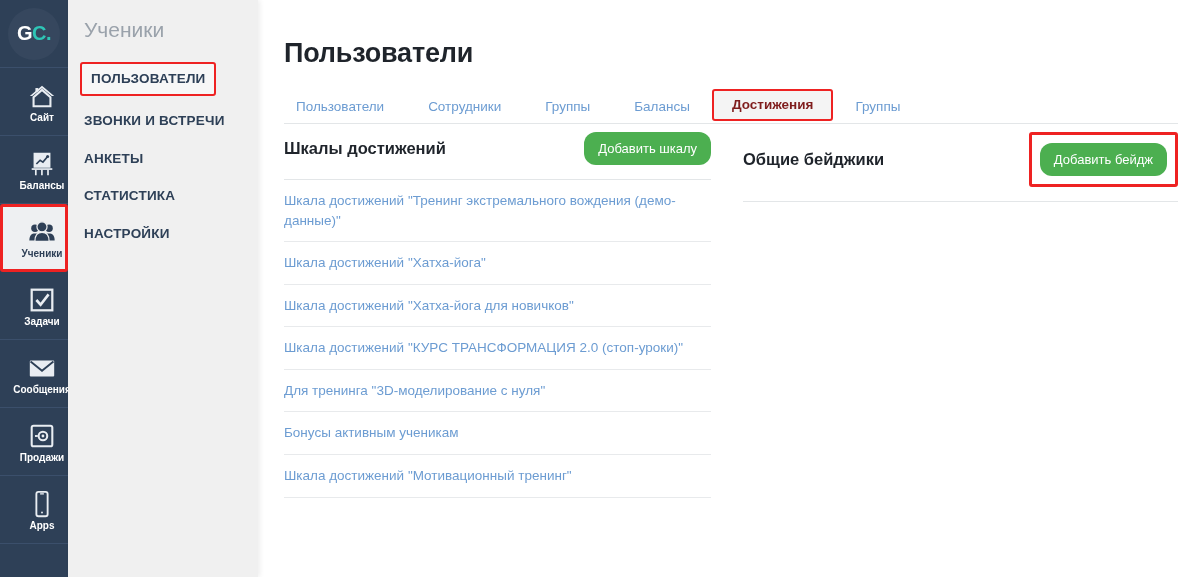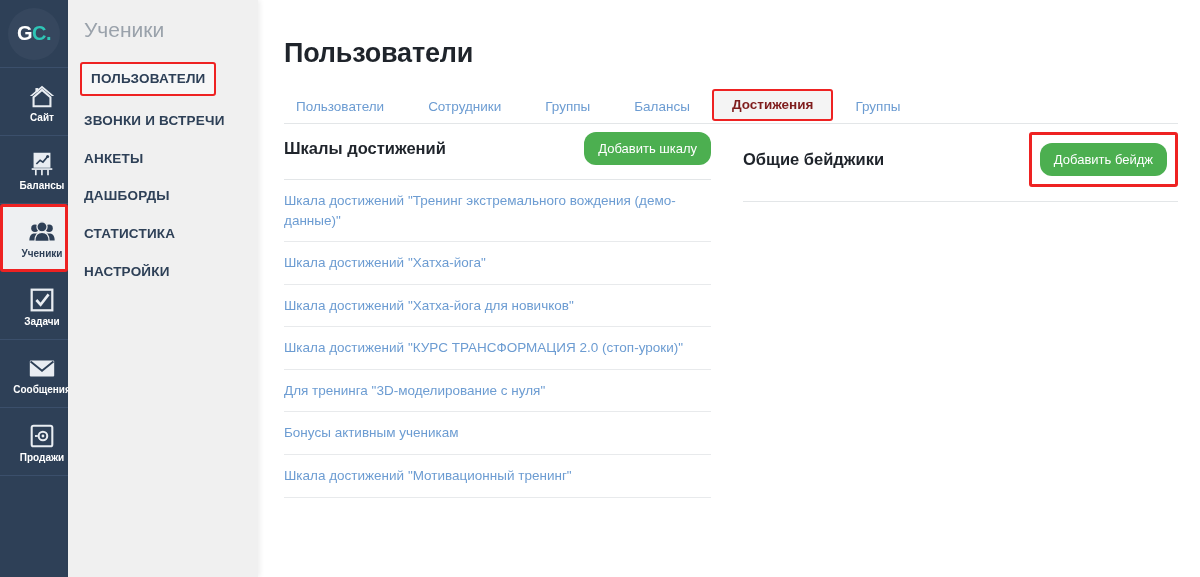--- a/index.html
+++ b/index.html
@@ -215,29 +215,36 @@
     <div class="rail-item">
       <svg class="glyph" viewBox="0 0 32 32">
         <rect x="5" y="5" width="22" height="22" rx="2" fill="none" stroke="#e9edf2" stroke-width="2.2"></rect>
         <circle cx="17" cy="16" r="4.6" fill="none" stroke="#e9edf2" stroke-width="2.2"></circle>
         <circle cx="17" cy="16" r="1.5" fill="#e9edf2"></circle>
         <rect x="8.5" y="15" width="3" height="2" fill="#e9edf2"></rect>
       </svg>
       <span class="rl">Продажи</span>
     </div>
 
+    <div class="rail-item">
+      <svg class="glyph" viewBox="0 0 32 32">
+        <rect x="10" y="3" width="12" height="26" rx="2.2" fill="none" stroke="#e9edf2" stroke-width="2"></rect>
+        <rect x="14" y="4.5" width="4" height="1.4" fill="#e9edf2"></rect>
+        <circle cx="16" cy="25" r="1" fill="#e9edf2"></circle>
+      </svg>
+      <span class="rl">Apps</span>
+    </div>
   </nav>
 
   <aside class="submenu">
     <div class="submenu-title">Ученики</div>
 
     <div class="menu-item hl">ПОЛЬЗОВАТЕЛИ</div>
     <div class="menu-item">ЗВОНКИ И ВСТРЕЧИ</div>
     <div class="menu-item">АНКЕТЫ</div>
-    <div class="menu-item">ДАШБОРДЫ</div>
     <div class="menu-item">СТАТИСТИКА</div>
     <div class="menu-item">НАСТРОЙКИ</div>
   </aside>
 
   <main class="main">
 
     <h1 class="page-title">Пользователи</h1>
 
     <div class="tabs">
       <div class="tab">Пользователи</div>

